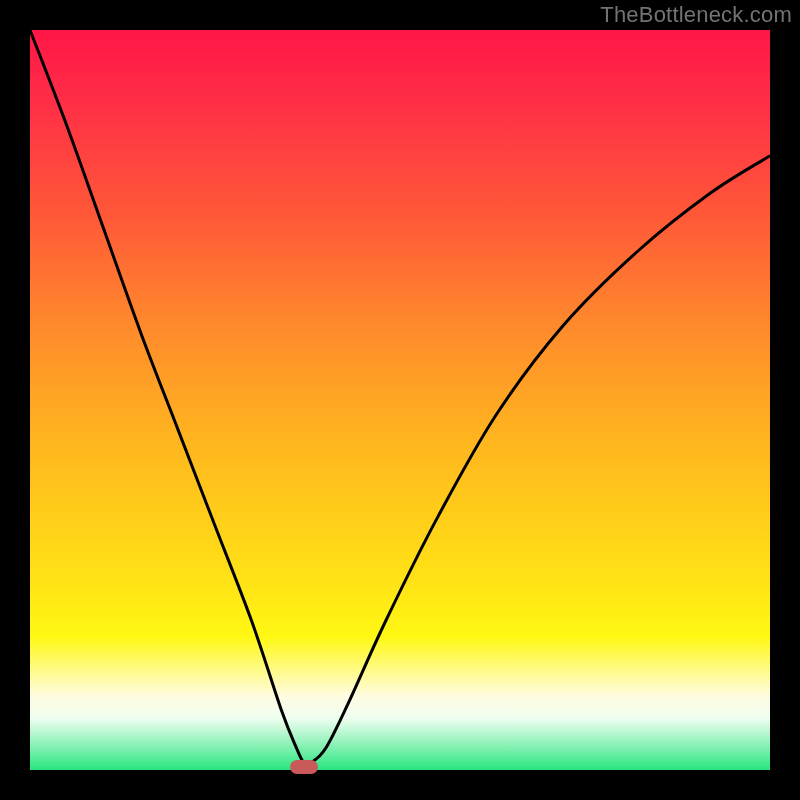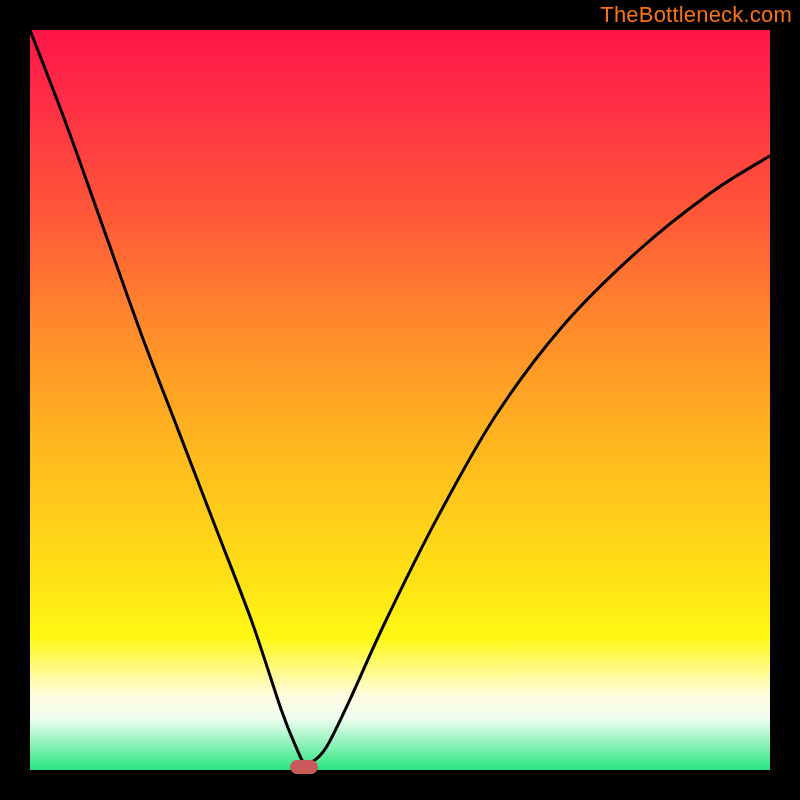--- a/index.html
+++ b/index.html
@@ -36,21 +36,21 @@
       #fffce0 90%,
       #eefef0 93%,
       #9cf4c0 96%,
       #28e57f 100%
     );
   }
   .watermark {
     position: absolute;
     top: 2px;
     right: 8px;
-    color: #f97316;
+    color: #737373;
     font-size: 22px;
     font-weight: 500;
     letter-spacing: 0.2px;
     user-select: none;
   }
   svg.curve {
     position: absolute;
     left: 0;
     top: 0;
     width: 740px;

